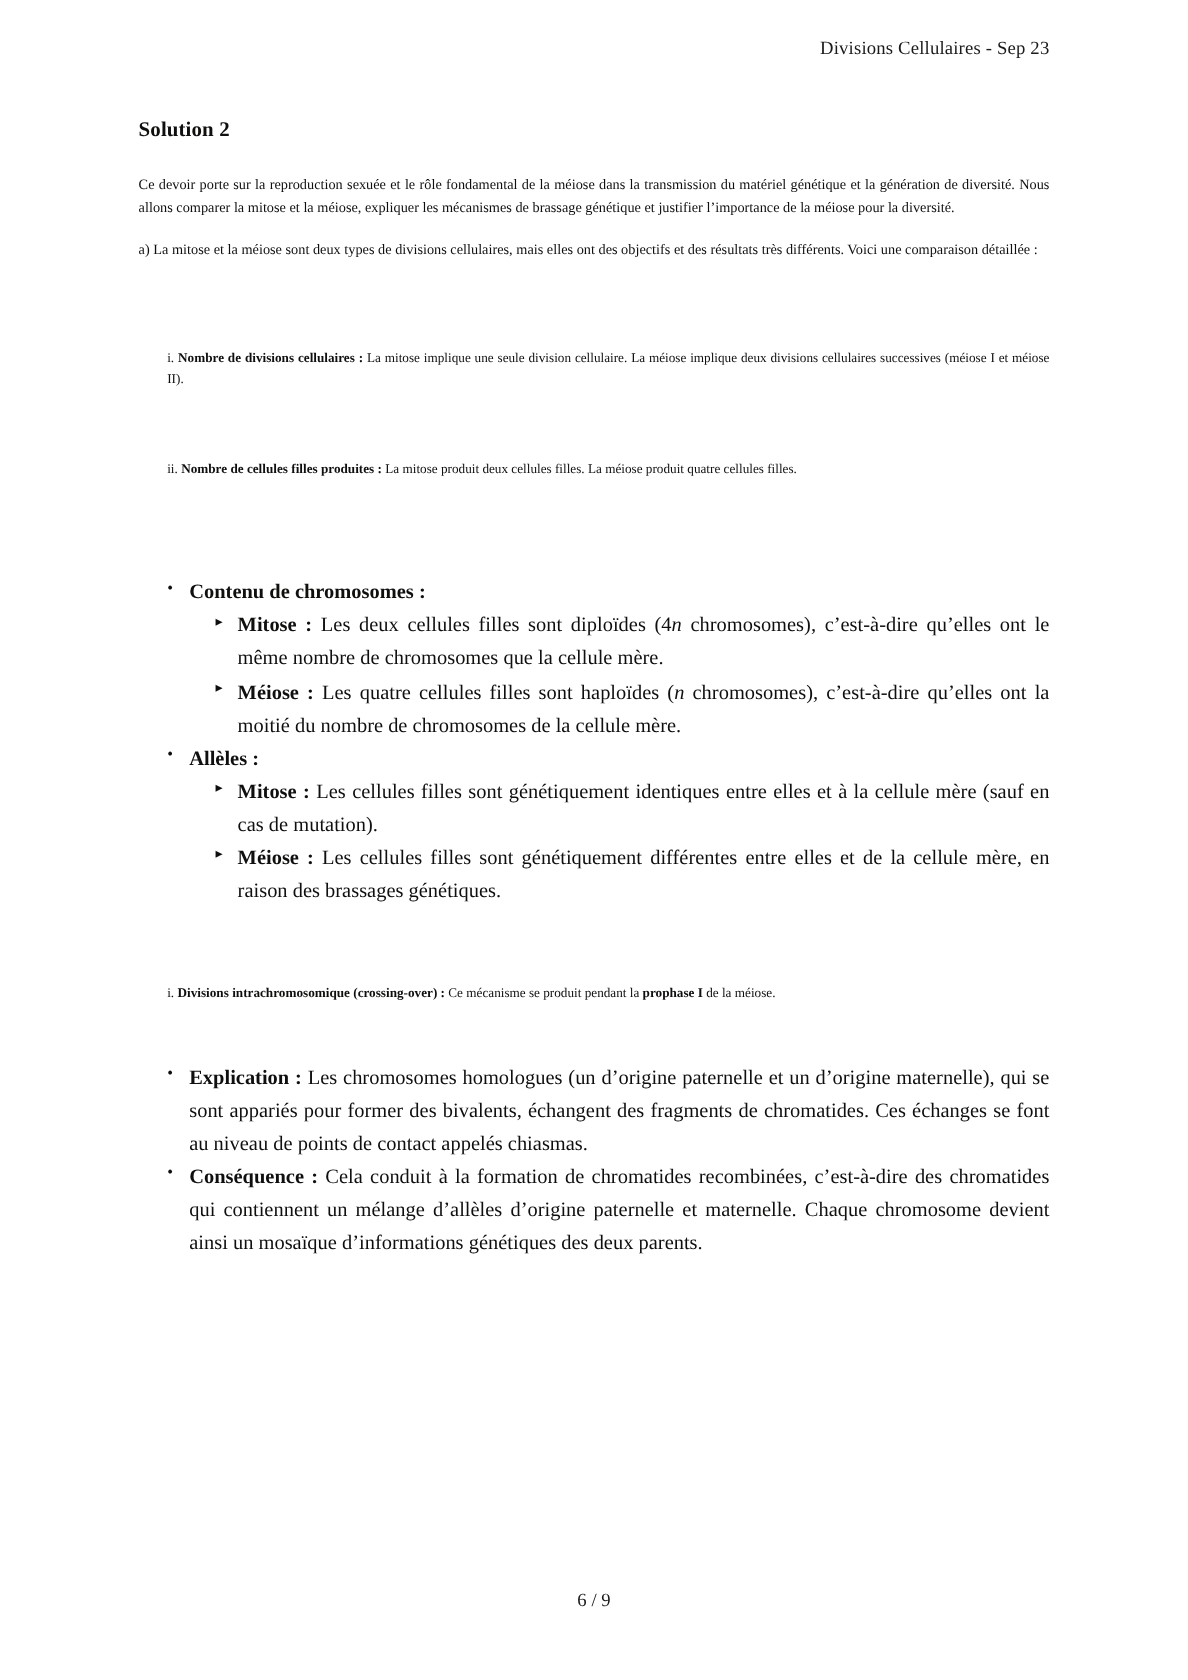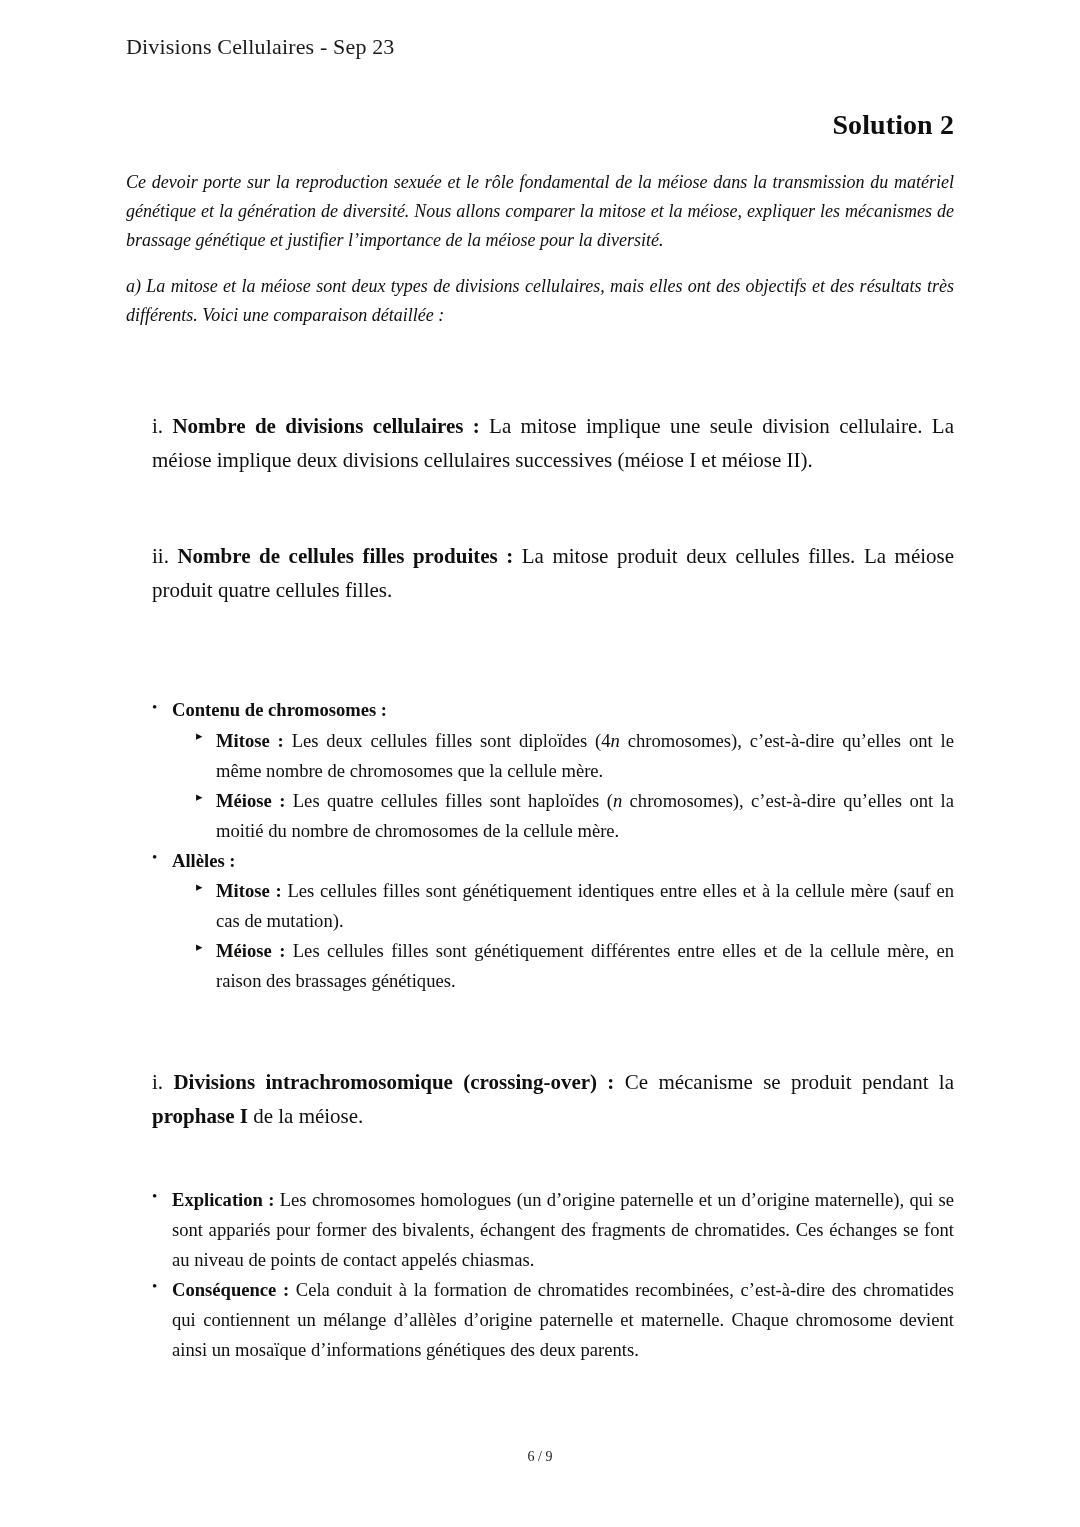--- a/index.html
+++ b/index.html
@@ -18,69 +18,67 @@
     overflow: hidden;
     box-sizing: border-box;
   }
 
   
   .running-header {
     position: absolute;
     top: 34px;
     left: 126px;
     right: 126px;
-    text-align: left;
-    font-size: 22px;
+    text-align: right;
+    font-size: 17px;
     letter-spacing: 0.15px;
     color: #1a1a18;
   }
 
   
   .page-footer {
     position: absolute;
     bottom: 62px;
     left: 0;
     right: 0;
     text-align: center;
-    font-size: 14px;
+    font-size: 17px;
     color: #1a1a18;
   }
 
   
   .content {
     position: absolute;
     top: 108px;
     left: 126px;
     width: 828px;
   }
 
   h1.section-title {
-    font-size: 28px;
+    font-size: 19px;
     font-weight: bold;
     margin: 0 0 26px 0;
     letter-spacing: 0.1px;
     line-height: 1.2;
-    text-align: right;
   }
 
   p.para {
-    font-size: 18px;
+    font-size: 13px;
     line-height: 1.62;
     margin: 0 0 17px 0;
     text-align: justify;
     text-justify: inter-word;
     hyphens: manual;
-    font-style: italic;
   }
 
   
   .roman-block {
     margin-left: 26px;
     width: 802px;
-    font-size: 21px;
+    font-size: 12px;
     line-height: 1.62;
     text-align: justify;
   }
 
   .gap-lg { height: 62px; }
   .gap-md { height: 52px; }
   .gap-sm { height: 26px; }
   .gap-xs { height: 16px; }
 
   

